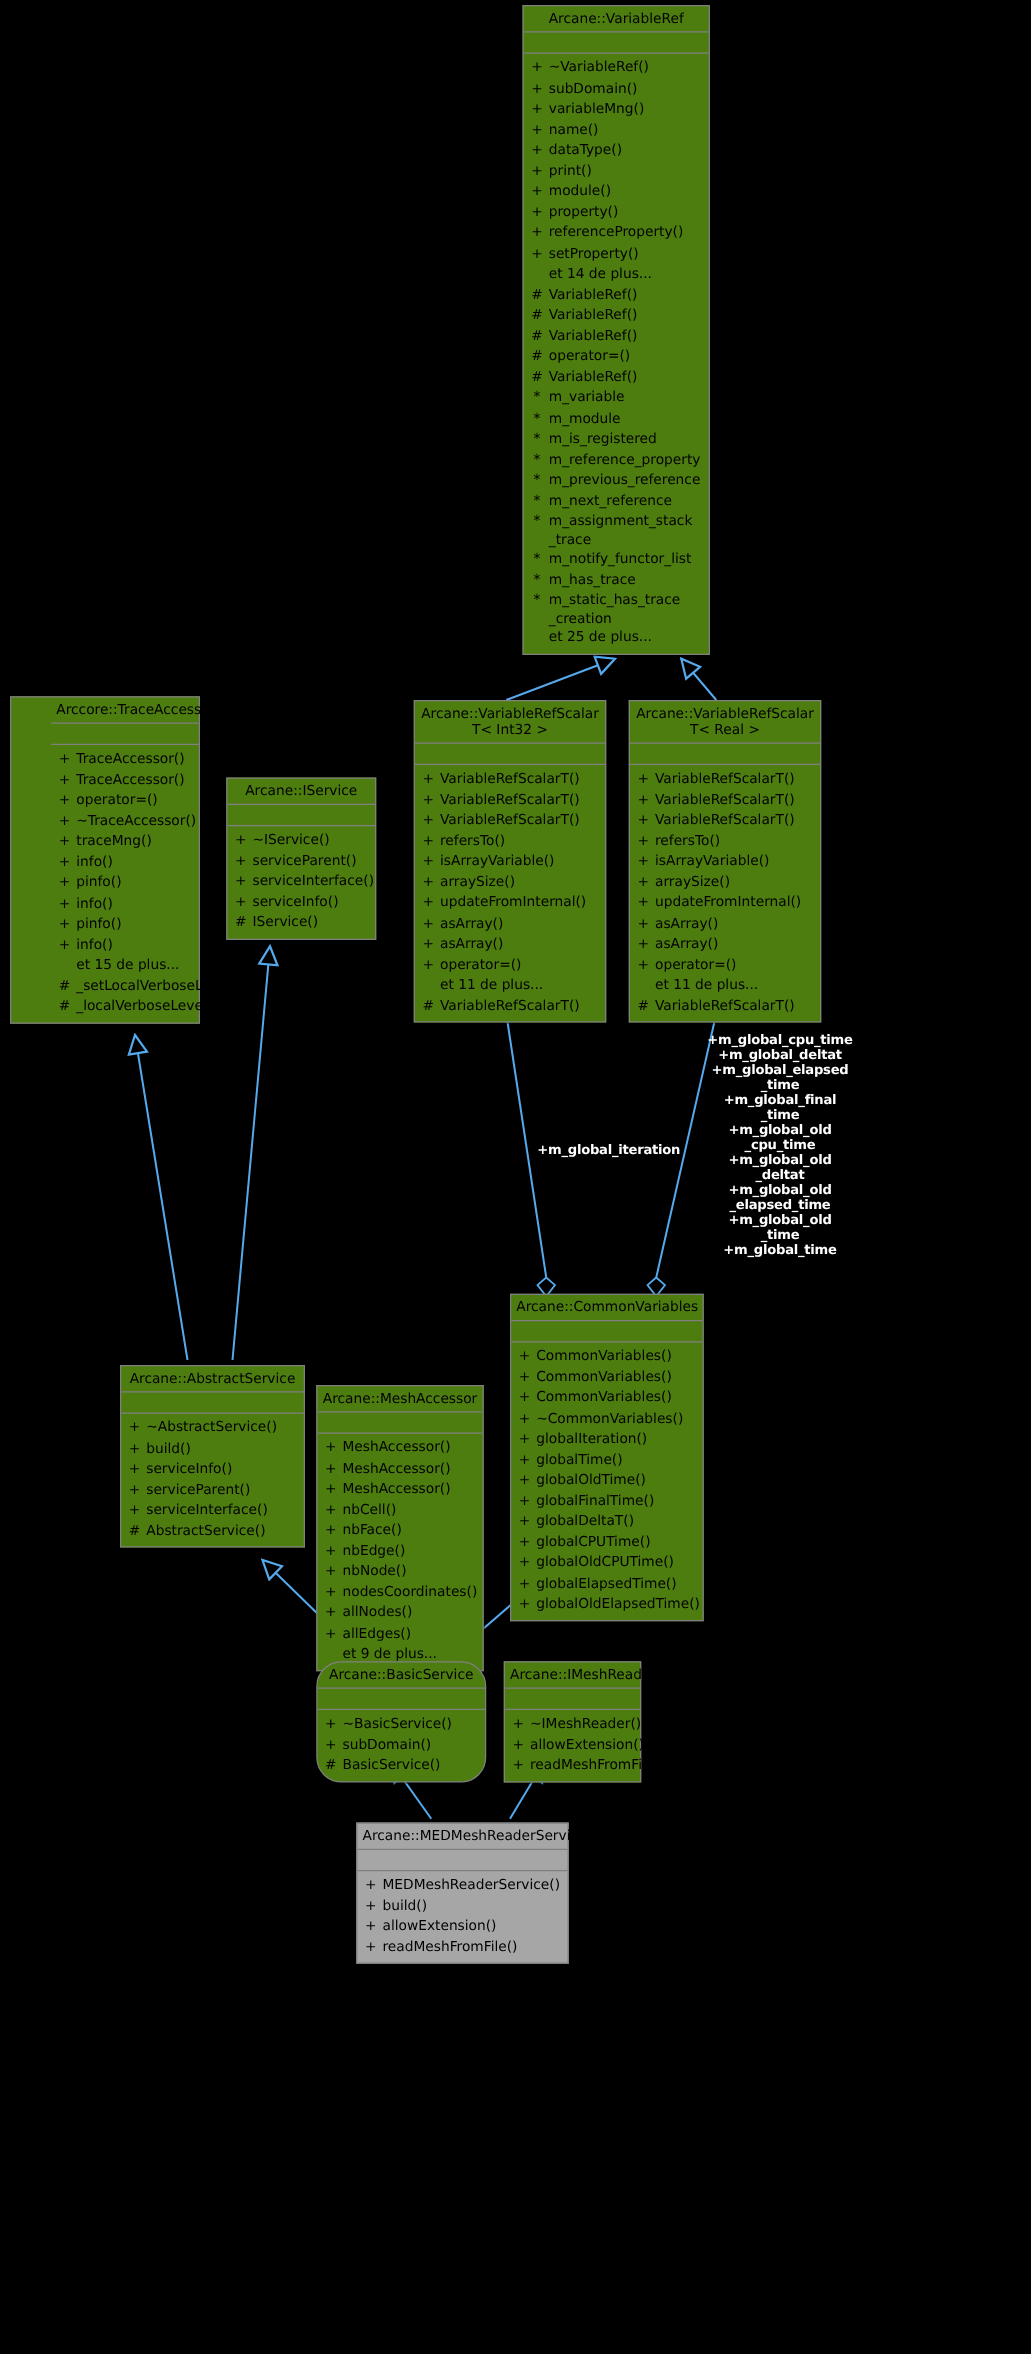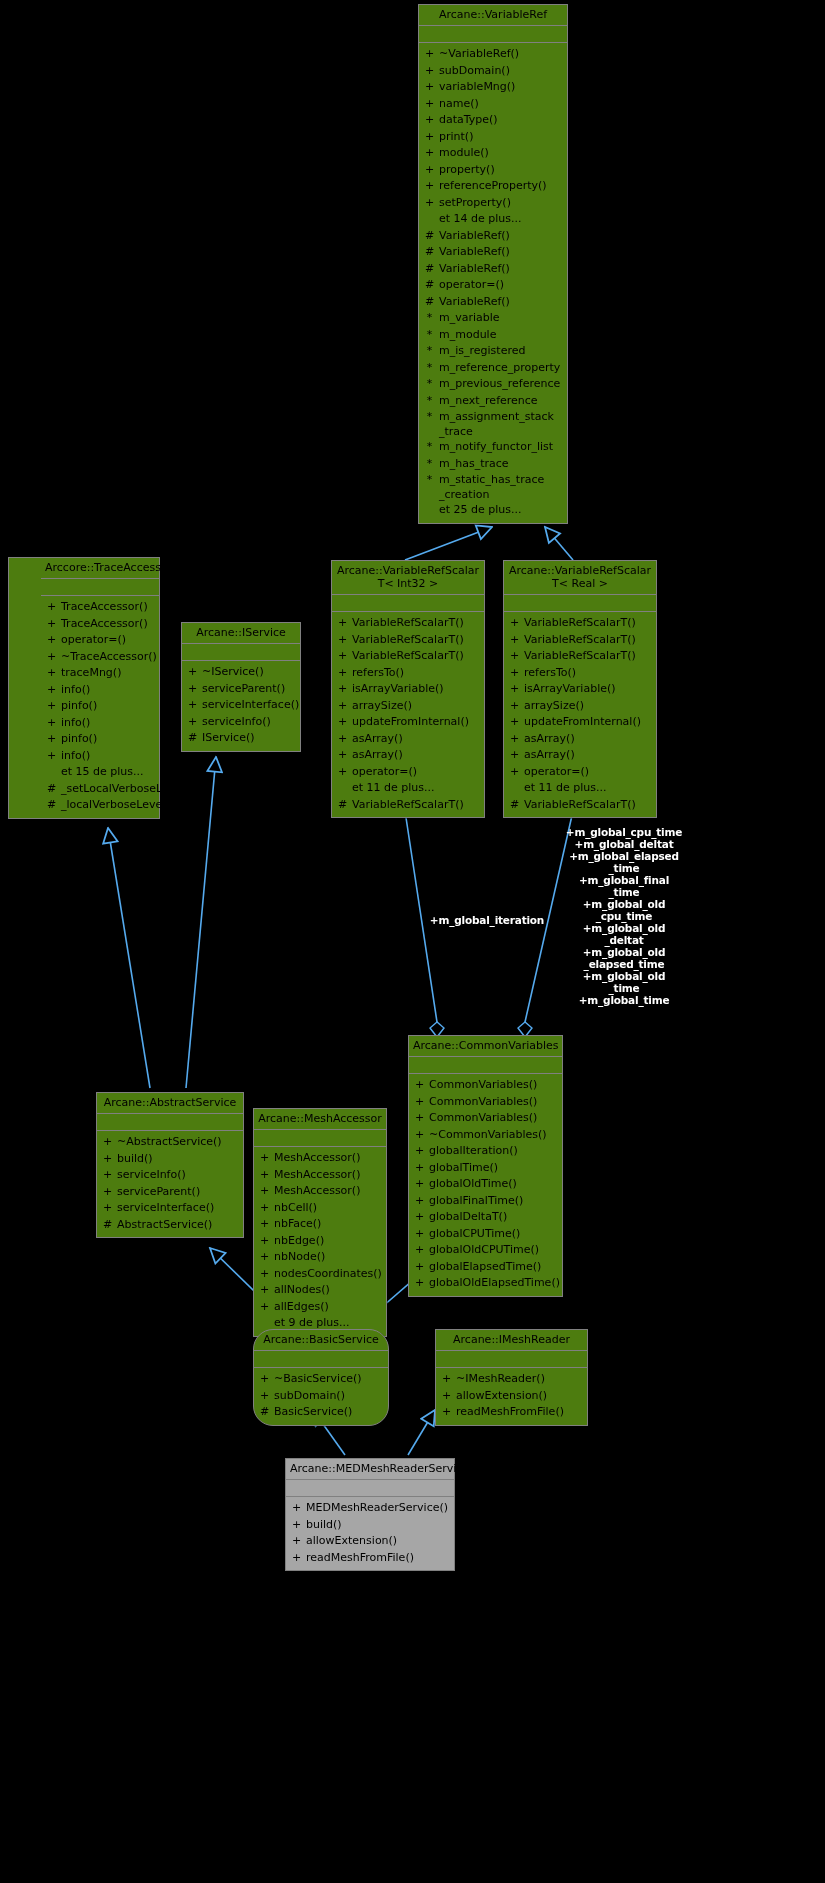--- a/index.html
+++ b/index.html
@@ -598,21 +598,21 @@
           <span class="vis">+</span>
           <span class="nm">subDomain()</span>
         </div>
         <div class="row">
           <span class="vis">#</span>
           <span class="nm">BasicService()</span>
         </div>
       </div>
   </div>
 
-  <div class="uml-class" style="left:403px;top:1329px;width:153px;margin-left:32px;">
+  <div class="uml-class" style="left:403px;top:1329px;width:110px;">
     <div class="uml-title">Arcane::IMeshReader</div>
     <div class="uml-attrs"></div>
     <div class="uml-ops">
         <div class="row">
           <span class="vis">+</span>
           <span class="nm">~IMeshReader()</span>
         </div>
         <div class="row">
           <span class="vis">+</span>
           <span class="nm">allowExtension()</span>

